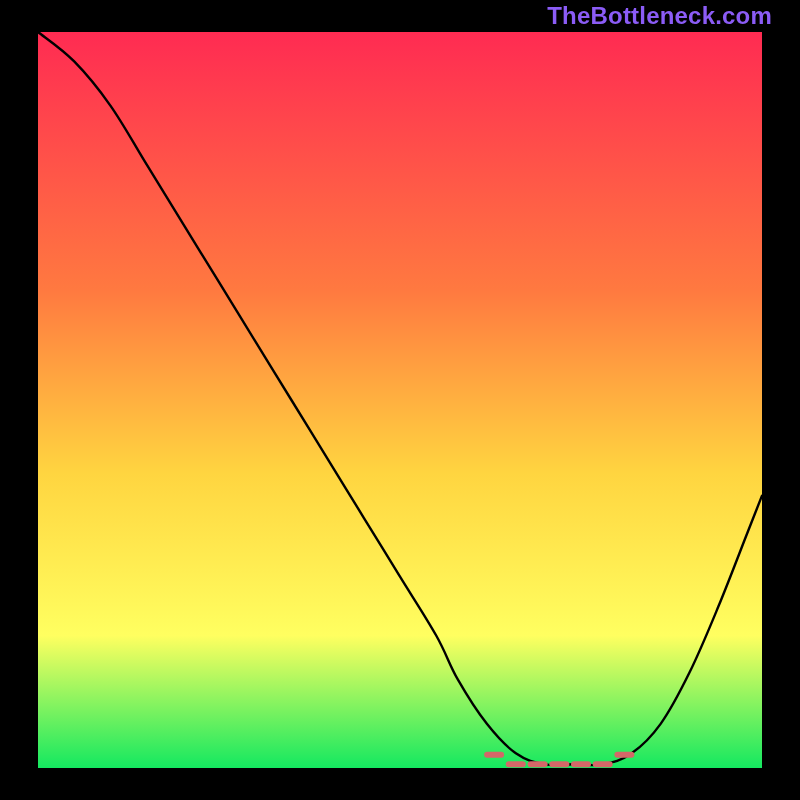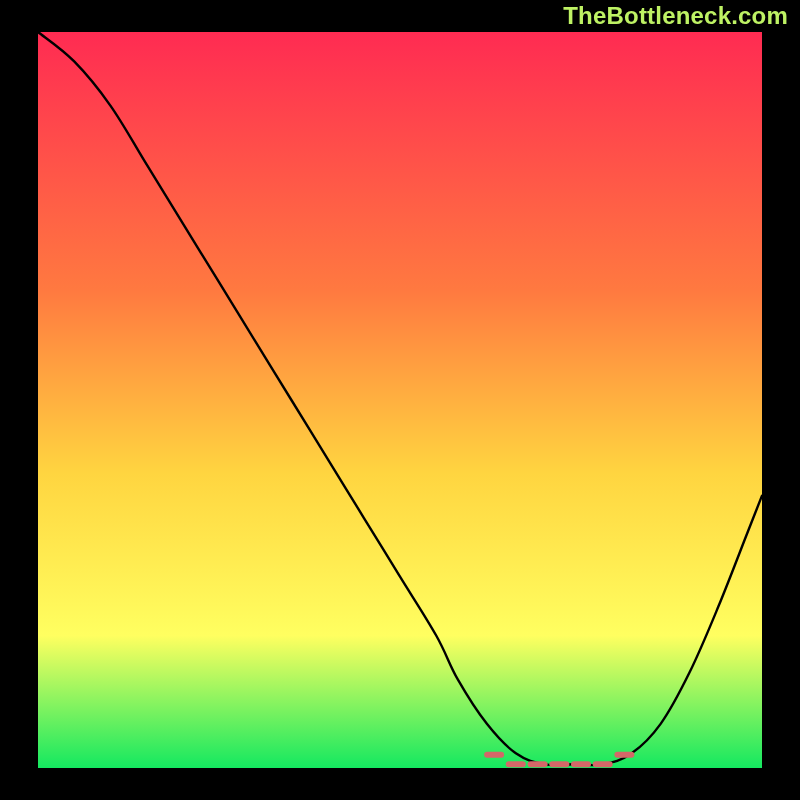--- a/index.html
+++ b/index.html
@@ -12,25 +12,25 @@
   }
   .stage {
     position: relative;
     width: 800px;
     height: 800px;
     background: #000;
   }
   .watermark {
     position: absolute;
     top: 2px;
-    right: 12px;
+    right: 28px;
     font-family: Arial, Helvetica, sans-serif;
     font-weight: 700;
     font-size: 24px;
-    color: #bef264;
+    color: #8b5cf6;
     letter-spacing: 0.2px;
     pointer-events: none;
   }
   svg.chart {
     position: absolute;
     left: 0;
     top: 0;
   }
 </style>
 </head>

